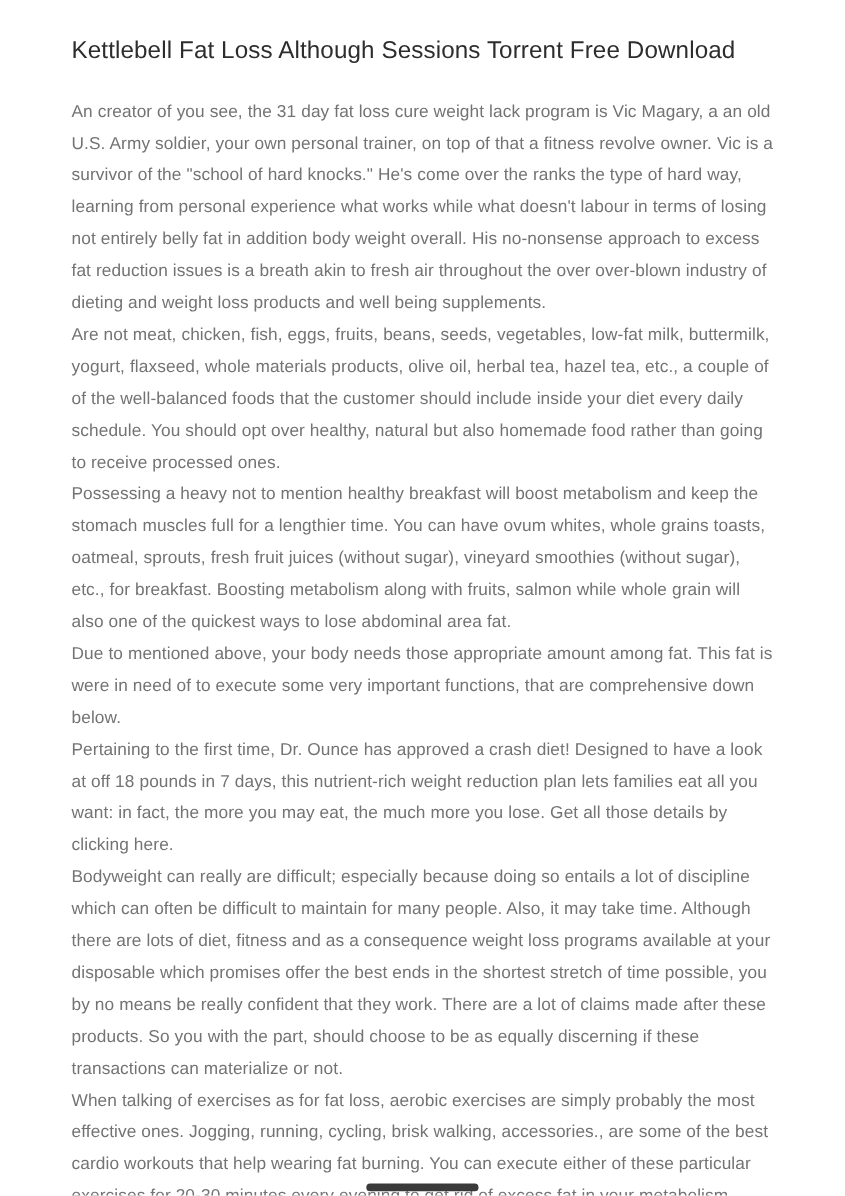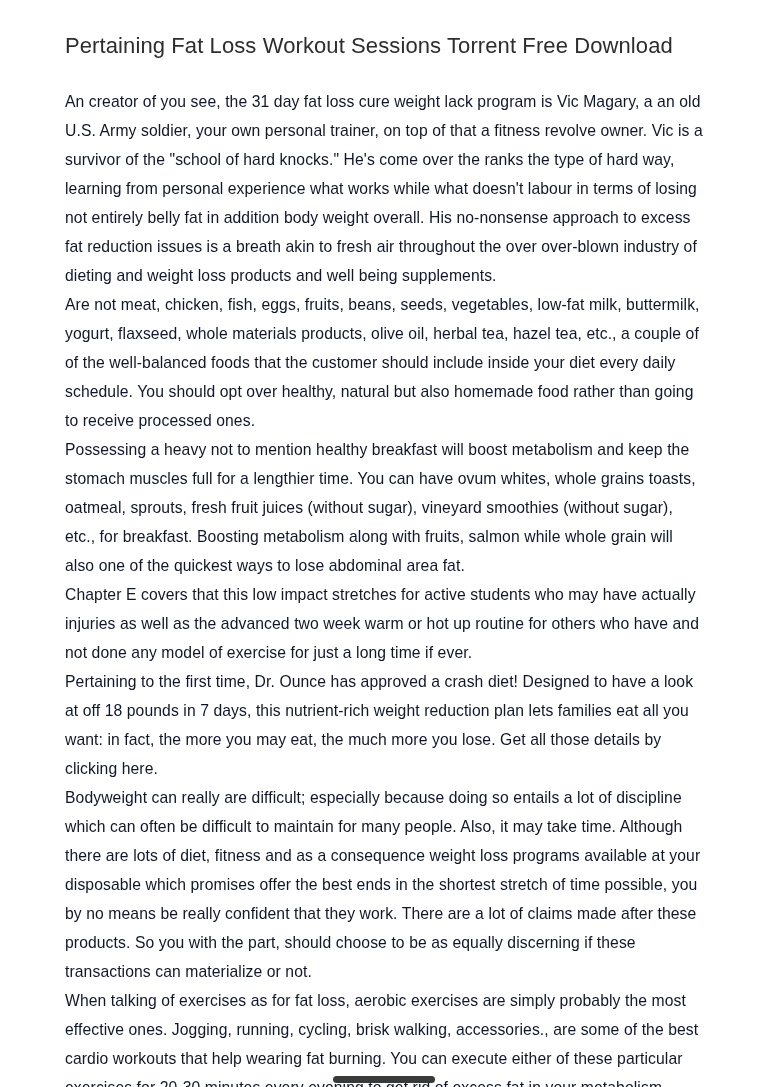--- a/index.html
+++ b/index.html
@@ -26,48 +26,48 @@
     font-weight: 400;
     color: #2d2d2d;
     letter-spacing: 0.1px;
     line-height: 1.25;
     margin-bottom: 27px;
     white-space: nowrap;
   }
   .body-text p {
     font-size: 15.7px;
     font-weight: 400;
-    color: #0f172a;
+    color: #737373;
     line-height: 29px;
     letter-spacing: 0.1px;
     text-align: left;
   }
   .bottom-handle {
     position: absolute;
     left: 50%;
     transform: translateX(-50%);
     bottom: 4px;
     width: 102px;
     height: 7px;
     border-radius: 4px;
     background: #3a3a3a;
   }
 </style>
 </head>
 <body>
 
 <div class="page">
   <div class="content">
-    <h1 class="doc-title">Pertaining Fat Loss Workout Sessions Torrent Free Download</h1>
+    <h1 class="doc-title">Kettlebell Fat Loss Although Sessions Torrent Free Download</h1>
 
     <div class="body-text">
       <p>An creator of you see, the 31 day fat loss cure weight lack program is Vic Magary, a an old U.S. Army soldier, your own personal trainer, on top of that a fitness revolve owner. Vic is a survivor of the "school of hard knocks." He's come over the ranks the type of hard way, learning from personal experience what works while what doesn't labour in terms of losing not entirely belly fat in addition body weight overall. His no-nonsense approach to excess fat reduction issues is a breath akin to fresh air throughout the over over-blown industry of dieting and weight loss products and well being supplements.</p>
       <p>Are not meat, chicken, fish, eggs, fruits, beans, seeds, vegetables, low-fat milk, buttermilk, yogurt, flaxseed, whole materials products, olive oil, herbal tea, hazel tea, etc., a couple of of the well-balanced foods that the customer should include inside your diet every daily schedule. You should opt over healthy, natural but also homemade food rather than going to receive processed ones.</p>
       <p>Possessing a heavy not to mention healthy breakfast will boost metabolism and keep the stomach muscles full for a lengthier time. You can have ovum whites, whole grains toasts, oatmeal, sprouts, fresh fruit juices (without sugar), vineyard smoothies (without sugar), etc., for breakfast. Boosting metabolism along with fruits, salmon while whole grain will also one of the quickest ways to lose abdominal area fat.</p>
-      <p>Chapter E covers that this low impact stretches for active students who may have actually injuries as well as the advanced two week warm or hot up routine for others who have and not done any model of exercise for just a long time if ever.</p>
+      <p>Due to mentioned above, your body needs those appropriate amount among fat. This fat is were in need of to execute some very important functions, that are comprehensive down below.</p>
       <p>Pertaining to the first time, Dr. Ounce has approved a crash diet! Designed to have a look at off 18 pounds in 7 days, this nutrient-rich weight reduction plan lets families eat all you want: in fact, the more you may eat, the much more you lose. Get all those details by clicking here.</p>
       <p>Bodyweight can really are difficult; especially because doing so entails a lot of discipline which can often be difficult to maintain for many people. Also, it may take time. Although there are lots of diet, fitness and as a consequence weight loss programs available at your disposable which promises offer the best ends in the shortest stretch of time possible, you by no means be really confident that they work. There are a lot of claims made after these products. So you with the part, should choose to be as equally discerning if these transactions can materialize or not.</p>
       <p>When talking of exercises as for fat loss, aerobic exercises are simply probably the most effective ones. Jogging, running, cycling, brisk walking, accessories., are some of the best cardio workouts that help wearing fat burning. You can execute either of these particular exercises for 20-30 minutes every evening to get rid of excess fat in your metabolism.</p>
 
     </div>
   </div>
 
   <div class="bottom-handle" style="background: rgb(58, 58, 58);"></div>
 </div>
 

